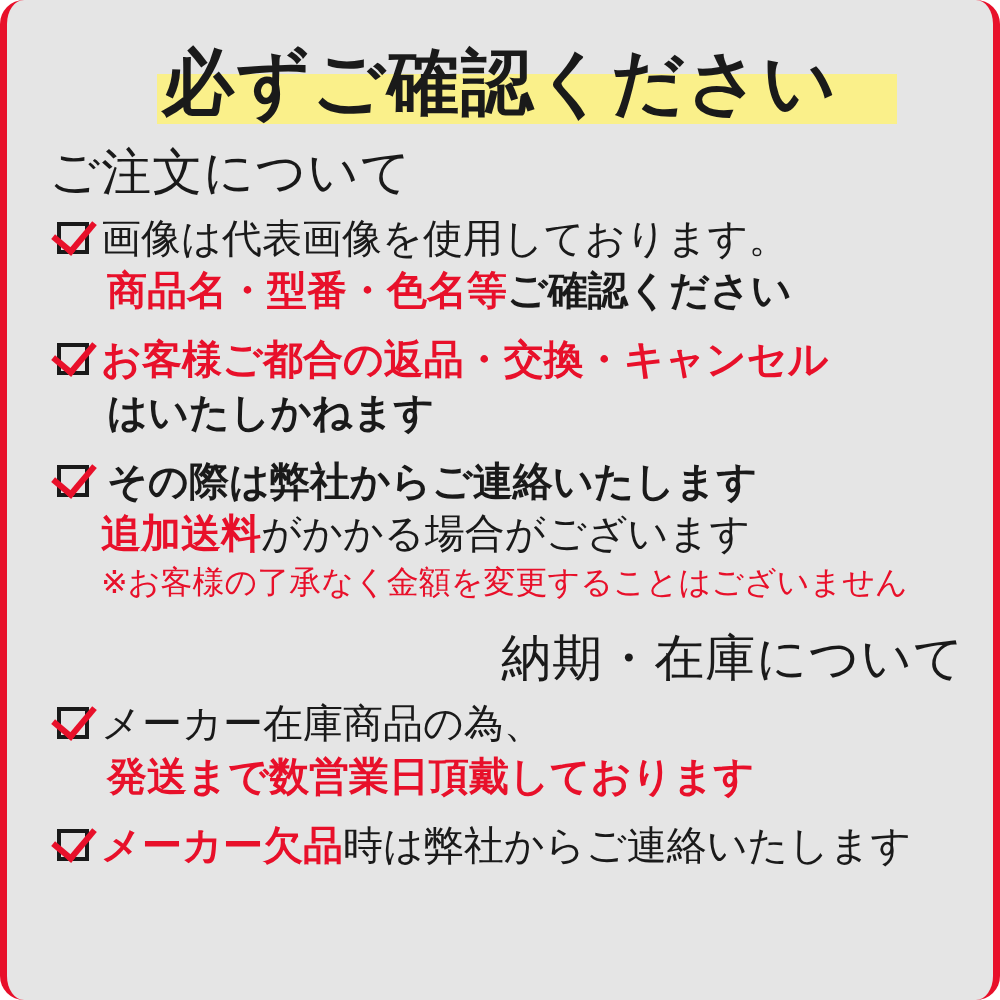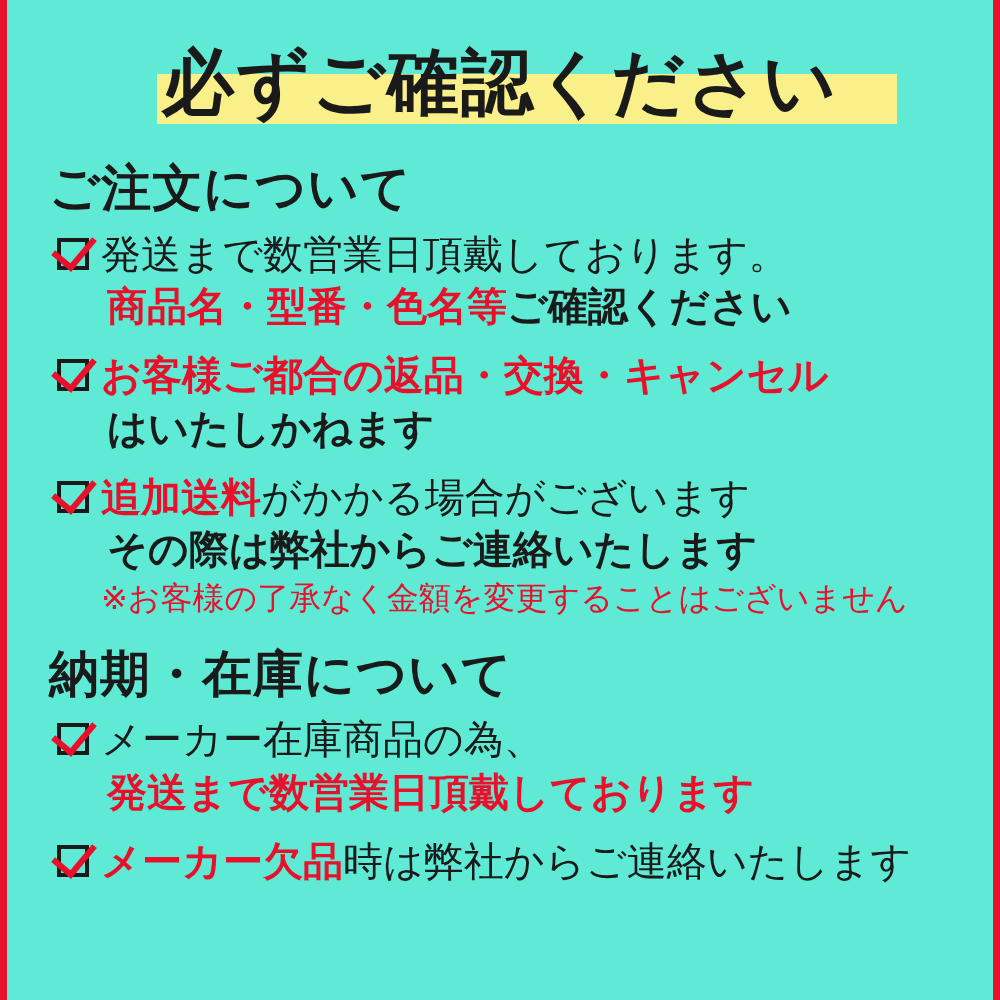--- a/index.html
+++ b/index.html
@@ -13,21 +13,22 @@
     font-family: "DejaVu Sans", "Liberation Sans", sans-serif;
     overflow: hidden;
     position: relative;
   }
   .page {
     position: absolute;
     inset: 0;
     box-sizing: border-box;
     border-left: 7px solid #e8102a;
     border-right: 7px solid #e8102a;
-    background: #5eead4;
+    background: #e5e5e5;
+    border-radius: 24px;
   }
   .content {
     position: absolute;
     left: 0; right: 0; top: 0;
     padding: 0 28px;
   }
 
   
   .title-wrap {
     position: relative;
@@ -52,27 +53,28 @@
     font-weight: bold;
     color: #1a1a1a;
     letter-spacing: 2px;
     white-space: nowrap;
   }
 
   
   .section-heading {
     font-size: 50px;
     line-height: 1.15;
-    font-weight: bold;
+    font-weight: normal;
     color: #1a1a1a;
     letter-spacing: 1px;
-    margin: 30px 0 10px 14px;
+    margin: 14px 0 10px 14px;
   }
   .section-heading.second {
     margin-top: 26px;
+    text-align: right;
   }
 
   
   .item {
     display: flex;
     align-items: flex-start;
     margin: 0 0 16px 20px;
   }
   .checkbox {
     flex: 0 0 auto;
@@ -141,21 +143,21 @@
     </div>
 
     <div class="section-heading">ご注文について</div>
 
     <div class="item">
       <span class="checkbox">
         <span class="box"></span>
           <span class="tick"></span>
       </span>
       <div class="lines">
-        <div class="line">発送まで数営業日頂戴しております。</div>
+        <div class="line">画像は代表画像を使用しております。</div>
         <div class="line indent"><span class="red">商品名・型番・色名等</span><span>ご確認ください</span></div>
       </div>
     </div>
 
     <div class="item">
       <span class="checkbox">
         <span class="box"></span>
           <span class="tick"></span>
       </span>
       <div class="lines">
@@ -163,22 +165,22 @@
         <div class="line indent">はいたしかねます</div>
       </div>
     </div>
 
     <div class="item">
       <span class="checkbox">
         <span class="box"></span>
           <span class="tick"></span>
       </span>
       <div class="lines">
+        <div class="line indent">その際は弊社からご連絡いたします</div>
         <div class="line"><span class="red bold">追加送料</span><span>がかかる場合がございます</span></div>
-        <div class="line indent">その際は弊社からご連絡いたします</div>
         <div class="note">※お客様の了承なく金額を変更することはございません</div>
       </div>
     </div>
 
     <div class="section-heading second">納期・在庫について</div>
 
     <div class="item">
       <span class="checkbox">
         <span class="box"></span>
           <span class="tick"></span>

